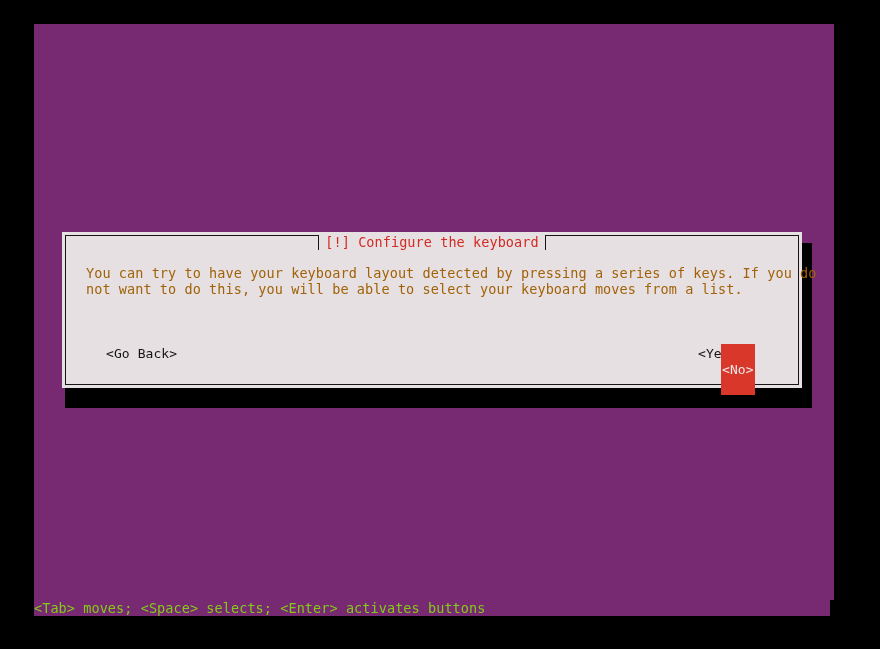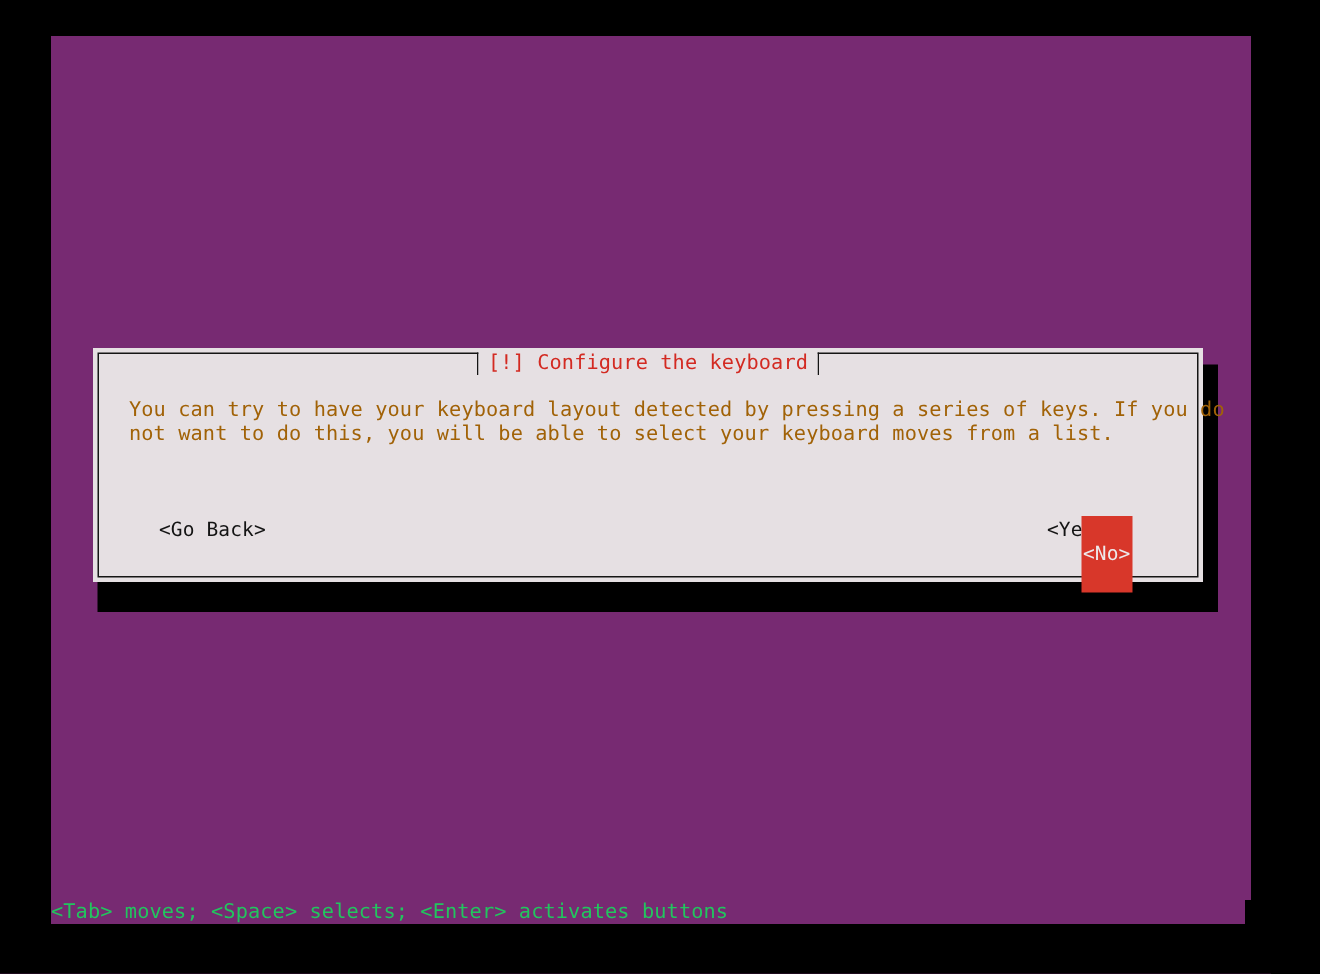--- a/index.html
+++ b/index.html
@@ -32,21 +32,21 @@
     width: 796px;
     height: 16px;
     background: #772a72;
   }
   #status-text {
     position: absolute;
     left: 0px;
     top: 1px;
     width: 796px;
     height: 15px;
-    color: #22c55e;
+    color: #84cc16;
     font-size: 13.5px;
     line-height: 15px;
     letter-spacing: 0.08px;
     white-space: pre;
   }
 
   
   #dialog-shadow {
     position: absolute;
     left: 65px;

